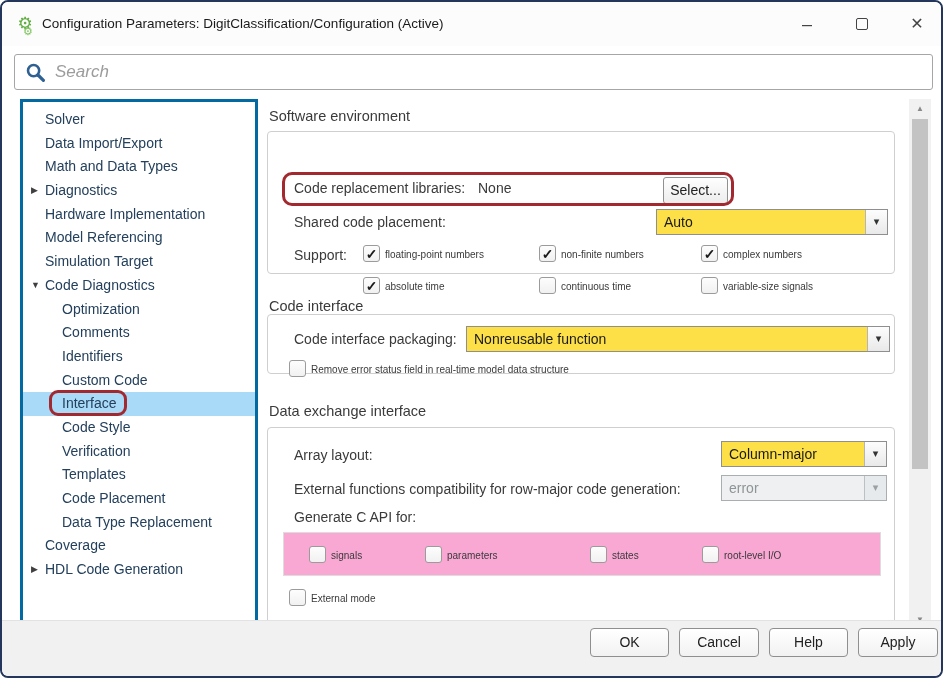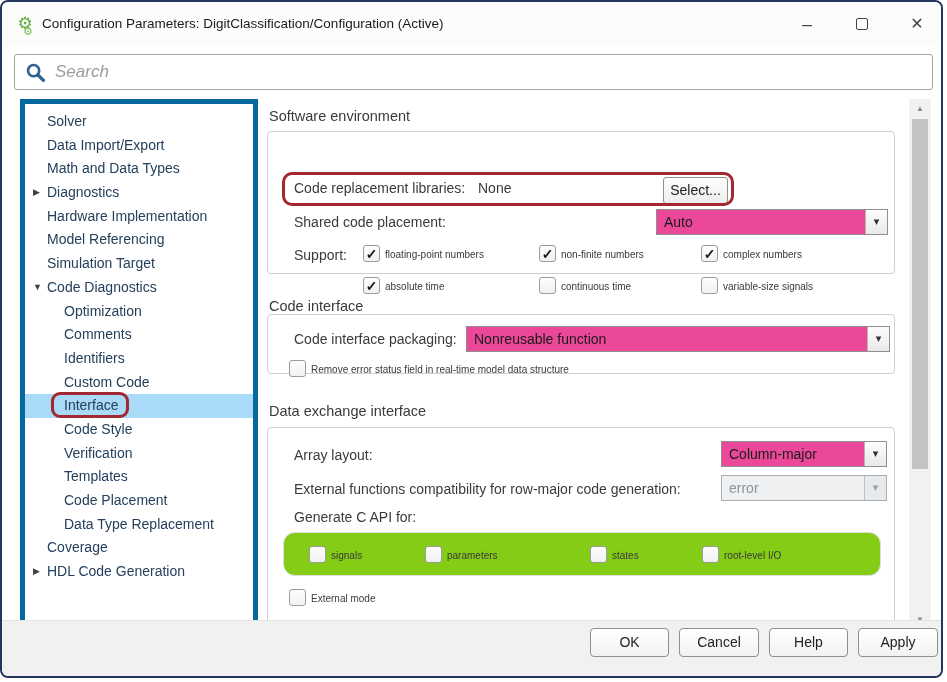--- a/index.html
+++ b/index.html
@@ -18,48 +18,48 @@
   .btn-min{left:791px;font-size:18px;}
   .btn-max{left:846px;}
   .btn-max .sq{display:inline-block;width:12px;height:12px;border:1.5px solid #444;border-radius:2px;margin-top:6px;}
   .btn-close{left:901px;font-size:16px;}
   
   .searchbox{position:absolute;left:12px;top:52px;width:919px;height:36px;border:1.5px solid #a6a6a6;border-radius:3px;background:#fff;}
   .search-icon{position:absolute;left:10px;top:7px;}
   .search-input{position:absolute;left:38px;top:2px;width:860px;height:30px;border:none;outline:none;font-family:"Liberation Sans",sans-serif;font-size:17px;color:#333;background:transparent;}
   .search-input::placeholder{font-style:italic;color:#9c9c9c;}
   
-  .sidebar{position:absolute;left:18px;top:97px;width:238px;height:531px;border:5px solid #0369a1;background:#fff;padding-top:6px;overflow:hidden;}
+  .sidebar{position:absolute;left:18px;top:97px;width:238px;height:531px;border:3px solid #0369a1;background:#fff;padding-top:6px;overflow:hidden;}
   .tree-item{position:relative;height:23.7px;line-height:23.7px;font-size:14px;color:#24405c;white-space:nowrap;cursor:default;}
   .tree-item .arrow{position:absolute;left:8px;top:0;width:14px;font-size:9px;color:#3f3f3f;}
   .tree-item .lbl{position:absolute;top:0;}
   .lvl0 .lbl{left:22px;}
   .lvl1 .lbl{left:39px;}
   .tree-item.selected{background:#a9daf8;}
   .annot-interface{position:absolute;left:26px;top:-2px;width:78px;height:26px;border:3px solid #a1292f;border-radius:9px;pointer-events:none;}
   
   .content{position:absolute;left:257px;top:96px;width:650px;height:534px;overflow:hidden;background:#fff;}
   .sec-title{position:absolute;font-size:14.5px;color:#3a3a3a;}
   .gbox{position:absolute;border:1px solid #cfcfcf;border-radius:4px;background:#fff;}
   .lab{position:absolute;font-size:14px;color:#3a3a3a;white-space:nowrap;}
   
   .annot-crl{position:absolute;left:14px;top:40px;width:452px;height:34px;border:3.5px solid #a1292f;border-radius:10px;pointer-events:none;z-index:5;}
   
   .push-btn{position:absolute;border:1px solid #909090;border-radius:3px;background:linear-gradient(#fefefe,#ededed);font-size:14px;color:#222;text-align:center;cursor:default;}
   
-  .dd{position:absolute;height:26px;border:1px solid #8f8f8f;background:#ec4899;}
+  .dd{position:absolute;height:26px;border:1px solid #8f8f8f;background:#fde047;}
   .dd .dd-value{position:absolute;left:7px;top:0;right:24px;height:24px;line-height:24px;font-size:14px;color:#1a1a1a;white-space:nowrap;overflow:hidden;}
   .dd .dd-btn{position:absolute;right:0;top:0;width:22px;height:24px;border-left:1px solid #b5b5b5;background:linear-gradient(#fdfdfd,#e9e9e9);text-align:center;line-height:23px;font-size:11px;color:#333;}
   .dd.disabled{background:#eef0f1;border-color:#a9aeb1;}
   .dd.disabled .dd-value{color:#8f9496;}
   .dd.disabled .dd-btn{background:#e7eaec;color:#9aa0a3;border-left-color:#bcc0c3;}
   
   .cb{position:absolute;width:17px;height:17px;border:1px solid #9b9b9b;border-radius:3px;background:linear-gradient(#fdfdfd,#f1f1f1);text-align:center;line-height:16px;font-size:14px;font-weight:700;color:#1a1a1a;cursor:default;}
   .cb-lab{position:absolute;font-size:10px;color:#3a3a3a;line-height:17px;white-space:nowrap;cursor:default;}
-  .subbox{position:absolute;border:1px solid #dddddd;border-radius:12px;background:#84cc16;}
+  .subbox{position:absolute;border:1px solid #dddddd;border-radius:0;background:#f9a8d4;}
   
   .scrollbar{position:absolute;left:907px;top:97px;width:22px;height:531px;background:#f1f1f1;}
   .scroll-arrow{position:absolute;left:0;width:22px;height:16px;text-align:center;font-size:8px;color:#8a8a8a;line-height:16px;}
   .scroll-up{top:2px;}
   .scroll-down{bottom:2px;}
   .scroll-thumb{position:absolute;left:3px;top:20px;width:16px;height:350px;background:#c3c3c3;}
   
   .footer{position:absolute;left:0;right:0;bottom:0;height:56px;background:#f1f1f1;border-top:1px solid #e2e2e2;border-bottom-left-radius:6px;border-bottom-right-radius:6px;}
   .footer .push-btn{top:7px;height:29px;line-height:27px;border-radius:4px;background:linear-gradient(#ffffff,#f2f2f2);border-color:#8f8f8f;}
   .btn-ok{left:588px;width:79px;}

